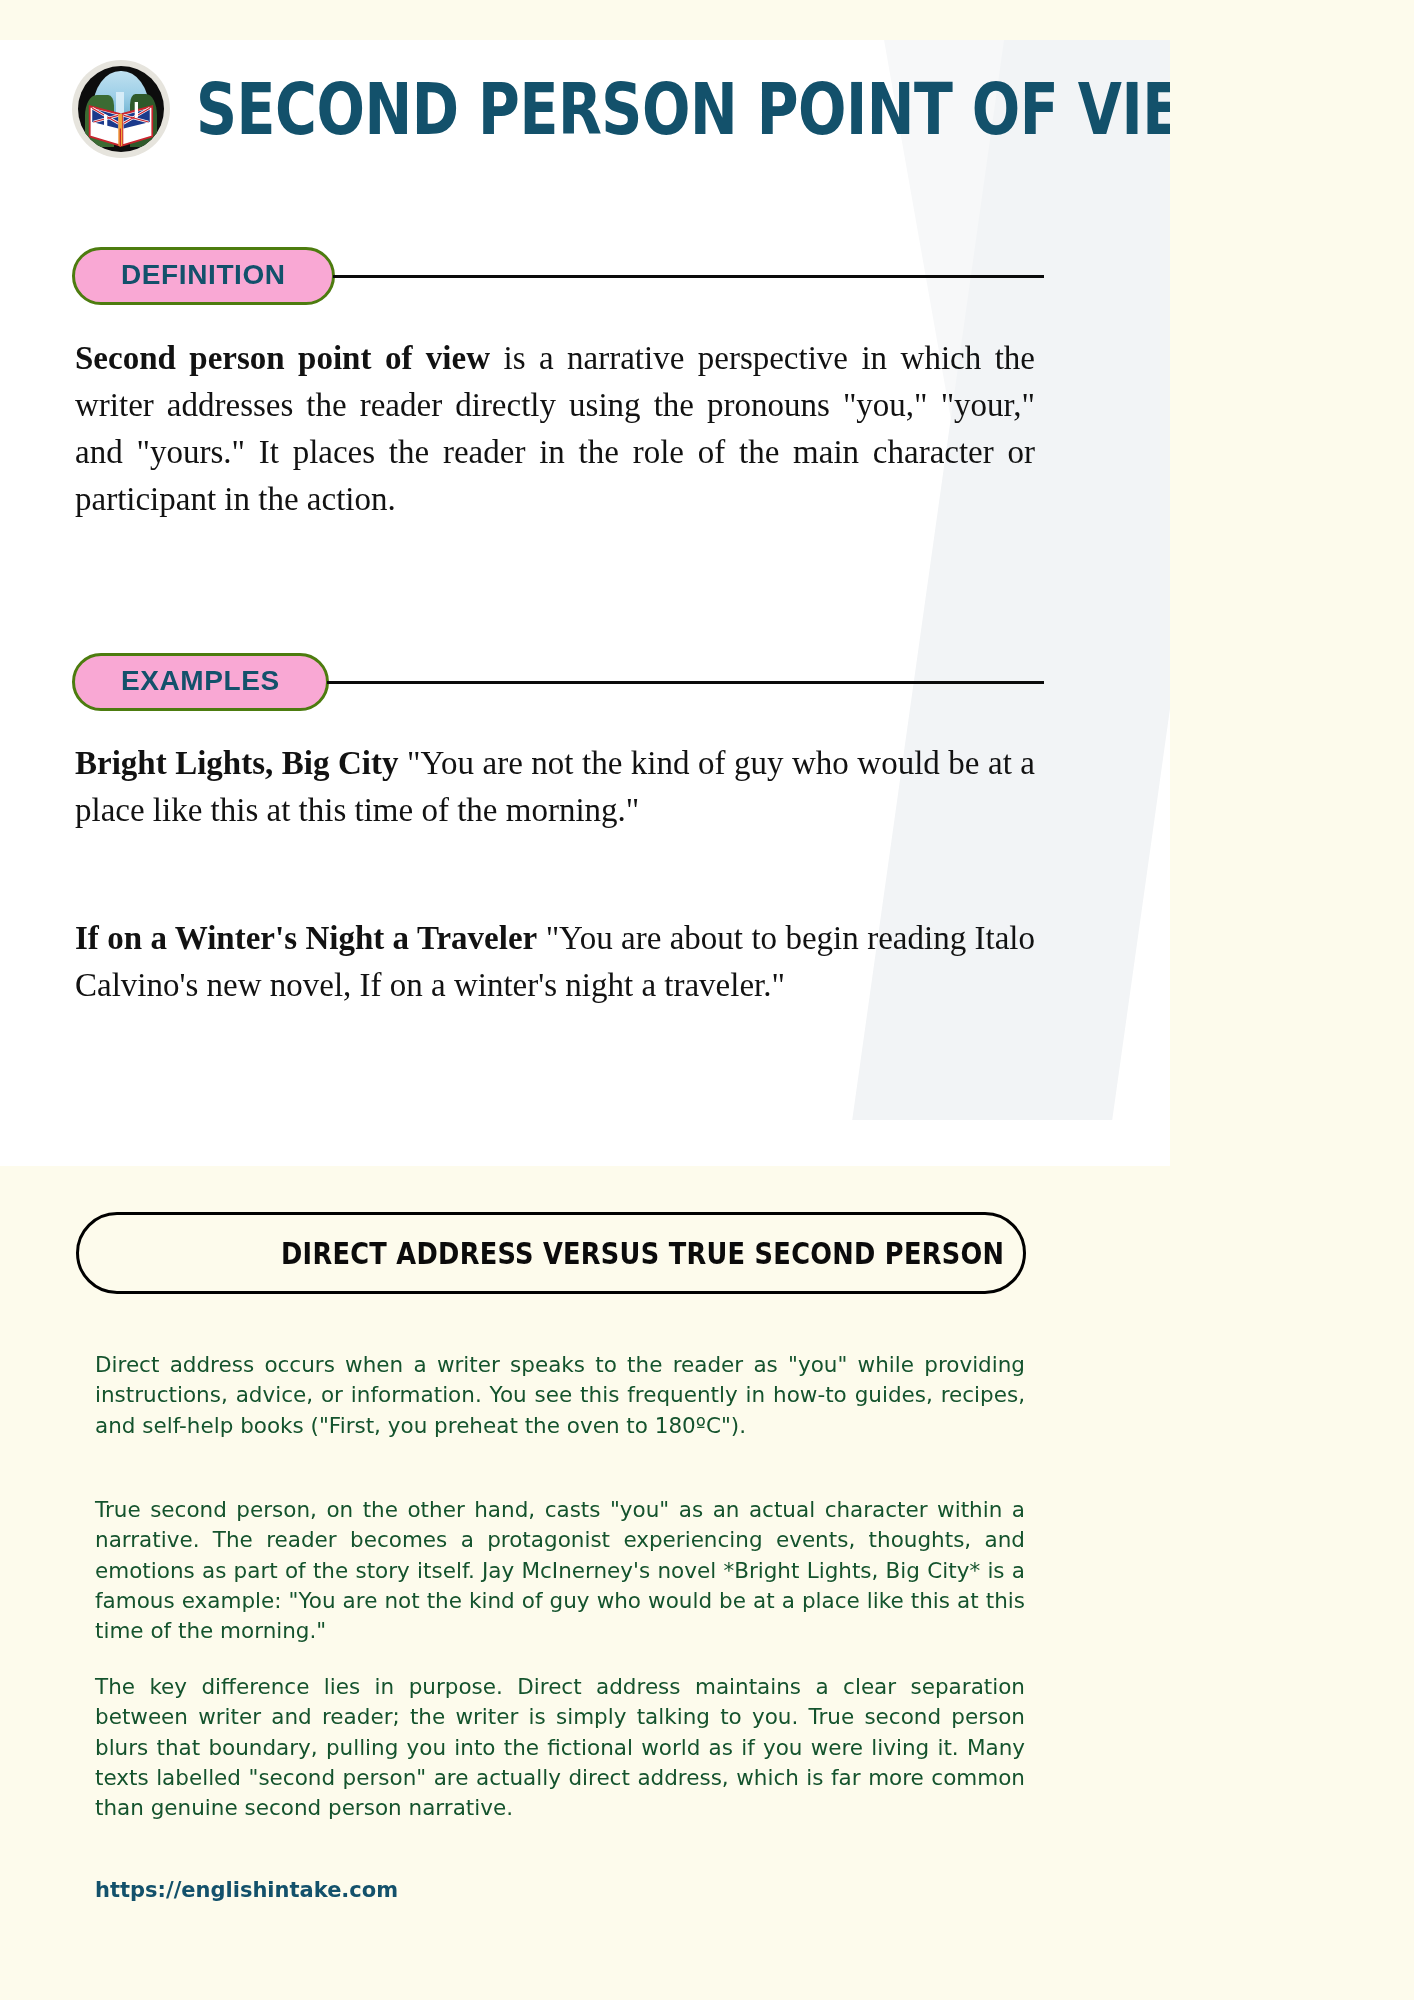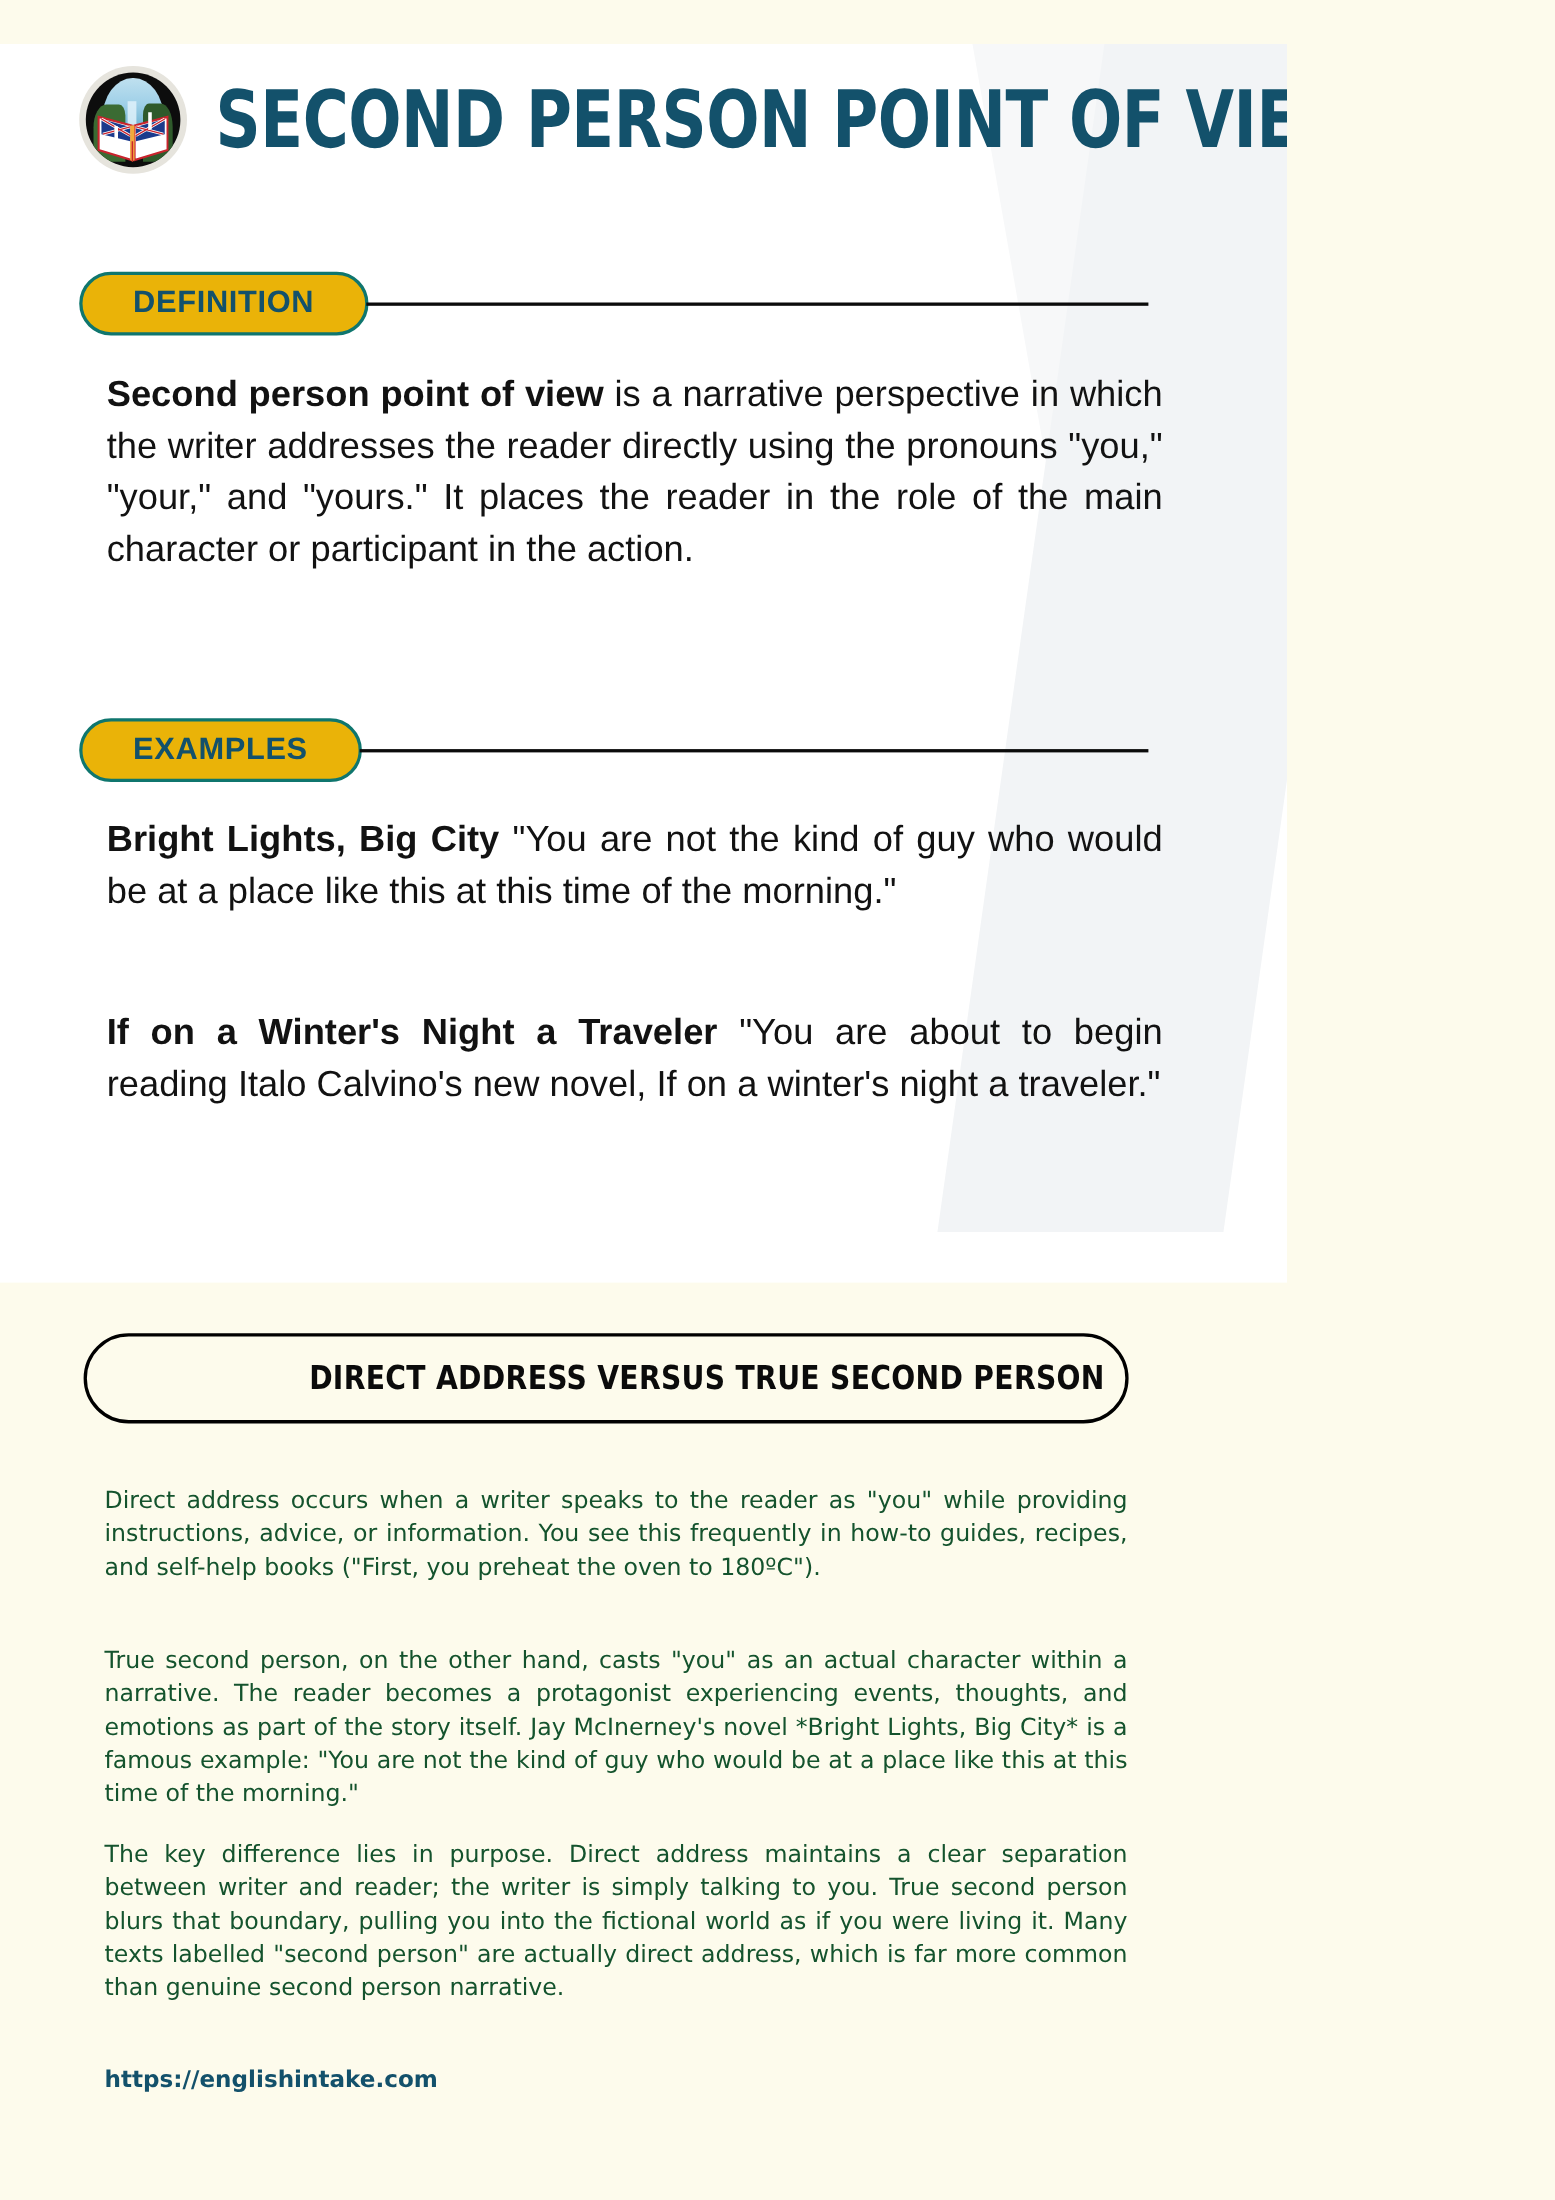--- a/index.html
+++ b/index.html
@@ -124,50 +124,49 @@
 
   
   .pill-row {
     position:absolute;
     left:72px;
     display:flex; align-items:center;
     width:972px;
     z-index:5;
   }
   .pill {
-    border:3px solid #0f766e;
+    border:3px solid #4d7c0f;
     border-radius:40px;
-    background:#eab308;
+    background:#f9a8d4;
     padding:9px 46px 11px;
     font-weight:700;
     font-size:28px;
     letter-spacing:0.6px;
     color:#13516B;
     white-space:nowrap;
     font-family:"Liberation Sans", sans-serif;
   }
   .rule {
     flex:1;
     height:3px;
     background:#0b0b0b;
     margin-left:-2px;
   }
 
   
   .copy {
     position:absolute;
     left:75px;
     width:960px;
-    font-family:Liberation Sans, sans-serif;
+    font-family:Liberation Serif, serif;
     font-size:33px;
     line-height:1.42;
     color:#121212;
     text-align:justify;
     z-index:5;
-    margin-left:22px;
   }
   .copy b { font-weight:700; }
 
   
   .big-pill {
     position:absolute;
     left:76px; top:1212px;
     width:950px; height:82px;
     border:3px solid #000000;
     border-radius:45px;

